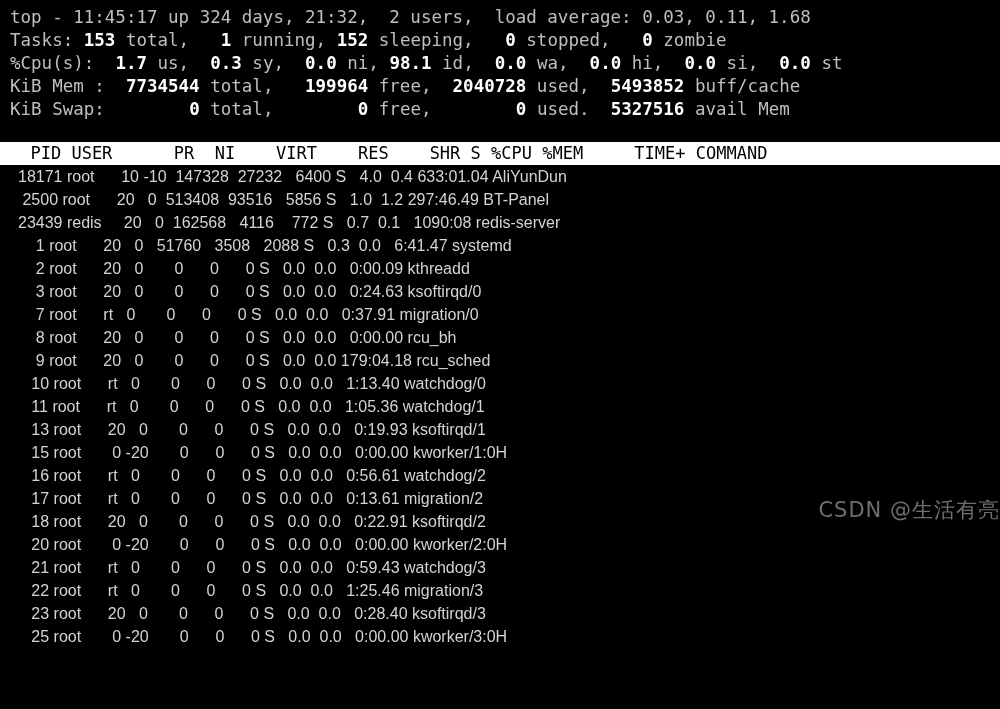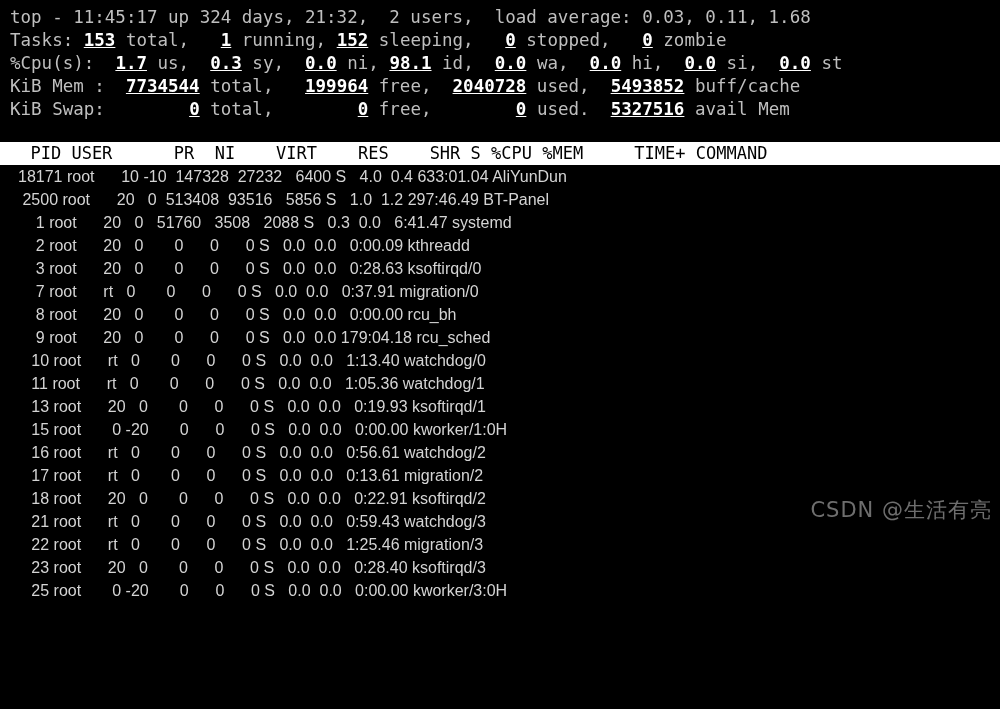--- a/index.html
+++ b/index.html
@@ -32,21 +32,21 @@
     white-space: pre;
     letter-spacing: 0px;
     color: #c8c8c8;
     padding-left: 10px;
     font-family: "DejaVu Sans Mono", "Liberation Mono", monospace;
   }
 
   
   .dim { color: #bfbfbf; font-weight: normal; }
   
-  .val { color: #ffffff; font-weight: bold; text-decoration: underline; }
+  .val { color: #ffffff; font-weight: bold; }
 
   
   #summary { }
 
   
   .spacer { height: 21px; }
 
   
   #col-header {
     background: #ffffff;
@@ -69,21 +69,21 @@
     height: 23px;
     white-space: pre;
     color: #d4d4d4;
     padding-left: 18px;
     font-family: Liberation Sans, sans-serif;
   }
 
   
   #watermark {
     position: absolute;
-    right: 8px;
+    right: 0;
     bottom: 4px;
     font-family: "DejaVu Sans", "Liberation Sans", sans-serif;
     font-size: 21px;
     color: rgba(200, 200, 200, 0.55);
     letter-spacing: 1px;
     white-space: pre;
     pointer-events: none;
   }
 </style>
 </head>
@@ -105,33 +105,35 @@
 
   </div>
 
   <div class="spacer"></div>
 
   <div id="col-header">  PID USER      PR  NI    VIRT    RES    SHR S %CPU %MEM     TIME+ COMMAND                      </div>
 
   <div id="proc-list">
       <div class="proc-row">18171 root      10 -10  147328  27232   6400 S   4.0  0.4 633:01.04 AliYunDun</div>
       <div class="proc-row"> 2500 root      20   0  513408  93516   5856 S   1.0  1.2 297:46.49 BT-Panel</div>
+      <div class="proc-row">23439 redis     20   0  162568   4116    772 S   0.7  0.1   1090:08 redis-server</div>
       <div class="proc-row">    1 root      20   0   51760   3508   2088 S   0.3  0.0   6:41.47 systemd</div>
       <div class="proc-row">    2 root      20   0       0      0      0 S   0.0  0.0   0:00.09 kthreadd</div>
-      <div class="proc-row">    3 root      20   0       0      0      0 S   0.0  0.0   0:28.63 ksoftirqd/0</div>
+      <div class="proc-row">    3 root      20   0       0      0      0 S   0.0  0.0   0:24.63 ksoftirqd/0</div>
       <div class="proc-row">    7 root      rt   0       0      0      0 S   0.0  0.0   0:37.91 migration/0</div>
       <div class="proc-row">    8 root      20   0       0      0      0 S   0.0  0.0   0:00.00 rcu_bh</div>
       <div class="proc-row">    9 root      20   0       0      0      0 S   0.0  0.0 179:04.18 rcu_sched</div>
       <div class="proc-row">   10 root      rt   0       0      0      0 S   0.0  0.0   1:13.40 watchdog/0</div>
       <div class="proc-row">   11 root      rt   0       0      0      0 S   0.0  0.0   1:05.36 watchdog/1</div>
       <div class="proc-row">   13 root      20   0       0      0      0 S   0.0  0.0   0:19.93 ksoftirqd/1</div>
       <div class="proc-row">   15 root       0 -20       0      0      0 S   0.0  0.0   0:00.00 kworker/1:0H</div>
       <div class="proc-row">   16 root      rt   0       0      0      0 S   0.0  0.0   0:56.61 watchdog/2</div>
       <div class="proc-row">   17 root      rt   0       0      0      0 S   0.0  0.0   0:13.61 migration/2</div>
       <div class="proc-row">   18 root      20   0       0      0      0 S   0.0  0.0   0:22.91 ksoftirqd/2</div>
+      <div class="proc-row">   20 root       0 -20       0      0      0 S   0.0  0.0   0:00.00 kworker/2:0H</div>
       <div class="proc-row">   21 root      rt   0       0      0      0 S   0.0  0.0   0:59.43 watchdog/3</div>
       <div class="proc-row">   22 root      rt   0       0      0      0 S   0.0  0.0   1:25.46 migration/3</div>
       <div class="proc-row">   23 root      20   0       0      0      0 S   0.0  0.0   0:28.40 ksoftirqd/3</div>
       <div class="proc-row">   25 root       0 -20       0      0      0 S   0.0  0.0   0:00.00 kworker/3:0H</div>
     </div>
 
   <div id="watermark">CSDN @生活有亮</div>
 
 </div>
 

